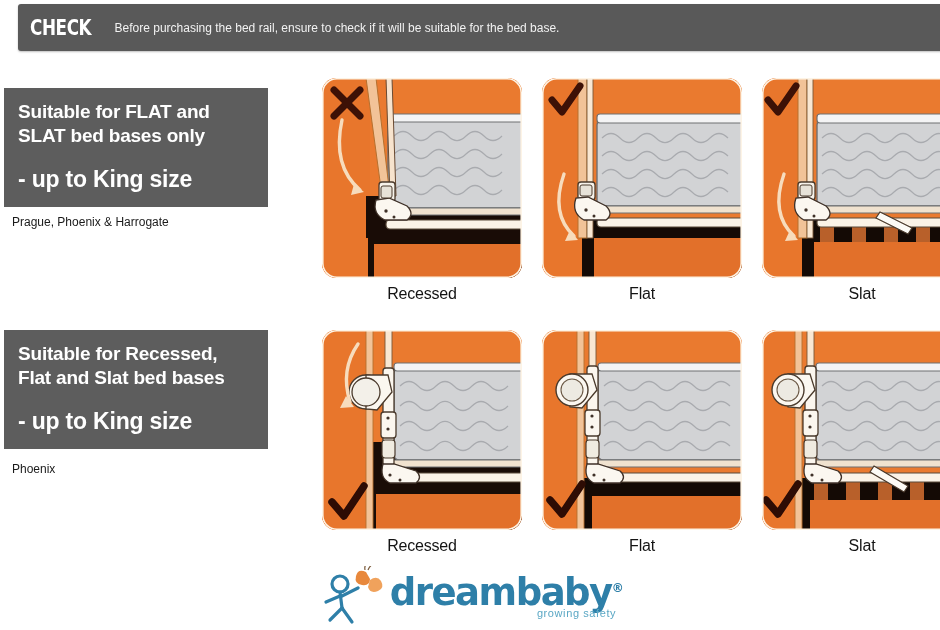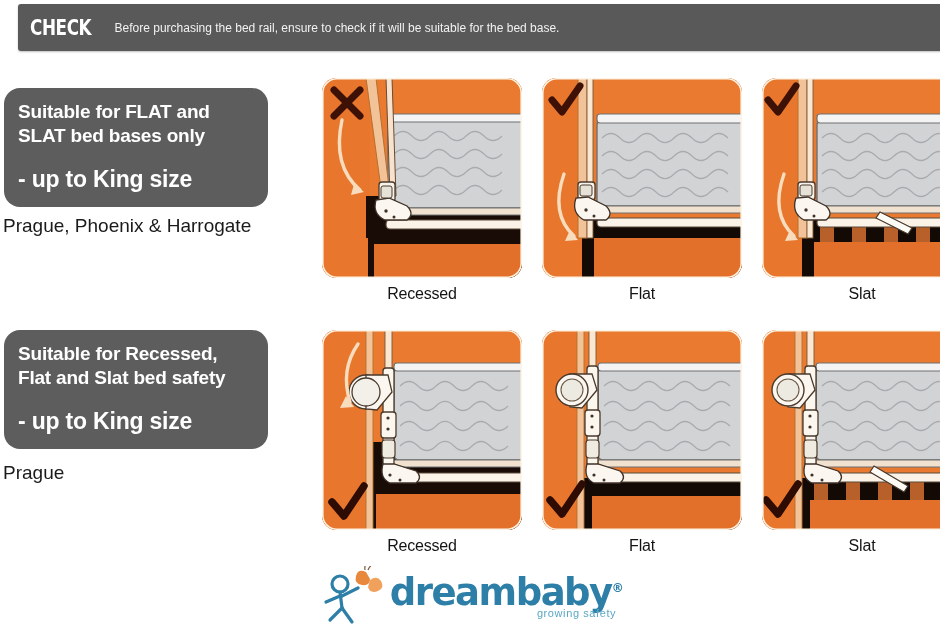--- a/index.html
+++ b/index.html
@@ -42,35 +42,35 @@
   }
 
   
   .left-col { position: absolute; left: 0; top: 0; width: 310px; height: 630px; }
 
   .info-box {
     position: absolute;
     left: 4px;
     width: 264px;
     background: #5d5d5d;
-    border-radius: 16px;
+    border-radius: 0;
     padding: 12px 14px 14px 14px;
     color: #ffffff;
   }
   .info-box .title {
     font-size: 19px; font-weight: bold; line-height: 1.25;
     letter-spacing: -0.2px;
   }
   .info-box .sub {
     font-size: 23px; font-weight: bold; margin-top: 18px;
     letter-spacing: -0.2px;
   }
   .models {
-    position: absolute; left: 3px;
-    font-size: 19px; color: #1a1a1a;
+    position: absolute; left: 12px;
+    font-size: 12px; color: #1a1a1a;
   }
 
   
   .panel-wrap { position: absolute; }
   .panel {
     position: relative;
     width: 200px; height: 200px;
     overflow: hidden;
     border-radius: 14px;
     background: #fdf7ee;
@@ -122,24 +122,24 @@
 
   <div class="left-col">
 
     <div class="info-box" style="top:88px;">
       <div class="title">Suitable for FLAT and SLAT bed bases only</div>
       <div class="sub">- up to King size</div>
     </div>
     <div class="models" style="top:215px;">Prague, Phoenix &amp; Harrogate</div>
 
     <div class="info-box" style="top:330px;">
-      <div class="title">Suitable for Recessed, Flat and Slat bed safety</div>
+      <div class="title">Suitable for Recessed, Flat and Slat bed bases</div>
       <div class="sub">- up to King size</div>
     </div>
-    <div class="models" style="top:462px;">Prague</div>
+    <div class="models" style="top:462px;">Phoenix</div>
   </div>
 
   <div class="panel-wrap" style="left:322px; top:78px;">
     <div class="panel">
       <svg width="200" height="200" viewBox="0 0 200 200">
         <defs>
           <clipPath id="c11">
               <rect x="0" y="0" width="200" height="200" rx="14"></rect>
             </clipPath>
         </defs>

